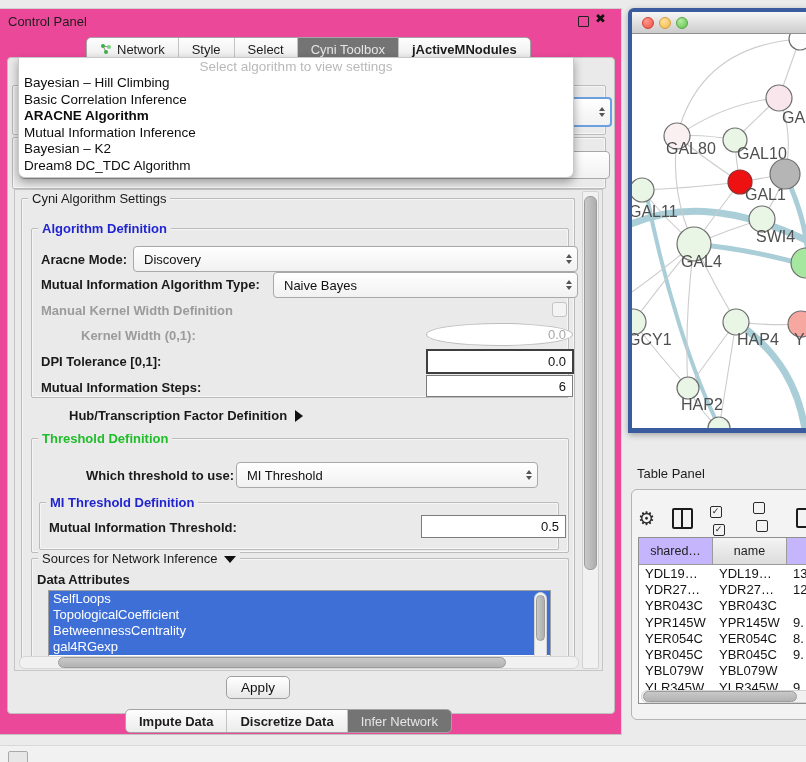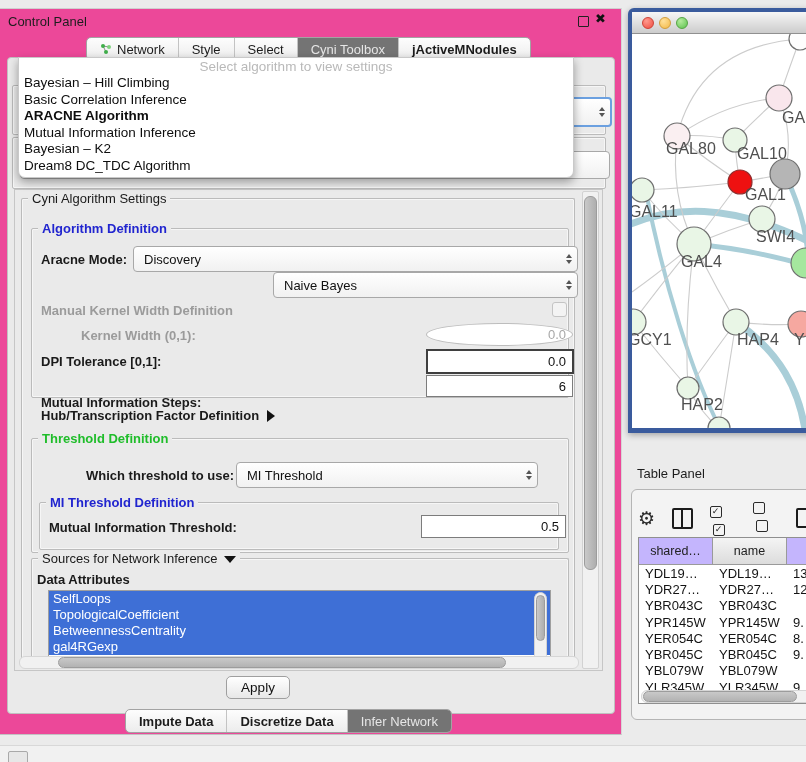--- a/index.html
+++ b/index.html
@@ -61,21 +61,21 @@
   
   .popup{left:18px;top:57px;width:554px;height:119px;background:#fff;border:1px solid #c9c9c9;
          border-radius:0 0 7px 7px;box-shadow:0 4px 10px rgba(0,0,0,.35);z-index:50;overflow:hidden;}
   .popup .hint{height:17px;line-height:17px;text-align:center;color:#b9b9b9;font-size:13.5px;}
   .dd-item{height:16.5px;line-height:16.5px;padding-left:5px;font-size:13.5px;color:#0d0d0d;}
   .dd-item.sel{font-weight:bold;}
 
   .btn{position:absolute;background:linear-gradient(#ffffff,#e7e7e7);border:1px solid #9f9f9f;border-radius:5px;
        font-size:13.5px;color:#111;display:flex;align-items:center;justify-content:center;}
 
-  .hubline{position:absolute;font-size:13px;font-weight:bold;color:#1a1a1a;display:flex;align-items:center;gap:8px;}
+  .hubline{position:absolute;font-size:13px;font-weight:bold;color:#1a1a1a;display:flex;align-items:center;gap:8px;margin-left:28px;}
   .tri-r{width:0;height:0;border-top:6px solid transparent;border-bottom:6px solid transparent;border-left:8px solid #111;}
   .tri-dn{display:inline-block;width:0;height:0;border-left:6px solid transparent;border-right:6px solid transparent;border-top:7px solid #111;margin-left:6px;vertical-align:middle;}
 
   
   .netwin{left:628px;top:8px;width:184px;height:425px;background:#3a5b9d;border-radius:6px 6px 0 0;
           padding:4px 0 5px 4px;box-sizing:border-box;box-shadow:0 2px 6px rgba(0,0,0,.3);}
   .net-inner{position:relative;width:176px;height:416px;background:#fff;overflow:hidden;}
   .net-titlebar{position:relative;height:21px;background:linear-gradient(#f6f6f6,#cccccc);border-bottom:1px solid #909090;}
   .light{position:absolute;top:5px;width:12px;height:12px;border-radius:50%;}
   .l-red{left:10px;background:radial-gradient(circle at 35% 30%,#ff9a8e,#ef4d41);border:1px solid #ce4237;box-sizing:border-box;}
@@ -159,38 +159,39 @@
         <span class="gtitle t-blue">Algorithm Definition</span>
       </div>
       <div class="lbl" style="left:26px;top:62px;">Aracne Mode:</div>
       <div class="combo" style="left:118px;top:56px;width:433px;height:24px;">
         <span>Discovery</span>
         <span class="arr">
             <span class="tri-u"></span>
             <span class="tri-d"></span>
           </span>
       </div>
+      <div class="lbl" style="left:26px;top:87px;">Mutual Information Algorithm Type:</div>
       <div class="combo" style="left:258px;top:82px;width:293px;height:24px;">
         <span>Naive Bayes</span>
         <span class="arr">
             <span class="tri-u"></span>
             <span class="tri-d"></span>
           </span>
       </div>
       <div class="lbl dis" style="left:26px;top:113px;">Manual Kernel Width Definition</div>
       <div class="chk" style="left:537px;top:112px;"></div>
       <div class="lbl dis" style="left:26px;top:138px;margin-left:40px;">Kernel Width (0,1):</div>
       <div class="field light" style="left:411px;top:133px;width:139px;height:21px;">
           <span>0.0</span>
         </div>
       <div class="lbl" style="left:26px;top:164px;">DPI Tolerance [0,1]:</div>
       <div class="field focus" style="left:411px;top:159px;width:138px;height:21px;">
           <span>0.0</span>
         </div>
-      <div class="lbl" style="left:26px;top:190px;margin-top:15px;">Mutual Information Steps:</div>
+      <div class="lbl" style="left:26px;top:190px;">Mutual Information Steps:</div>
       <div class="field mid" style="left:411px;top:185px;width:139px;height:20px;">
           <span>6</span>
         </div>
 
       <div class="hubline" style="left:26px;top:218px;">
         <span>Hub/Transcription Factor Definition</span>
         <span class="tri-r"></span>
       </div>
 
       <div class="gbox" style="left:16px;top:248px;width:536px;height:113px;">

